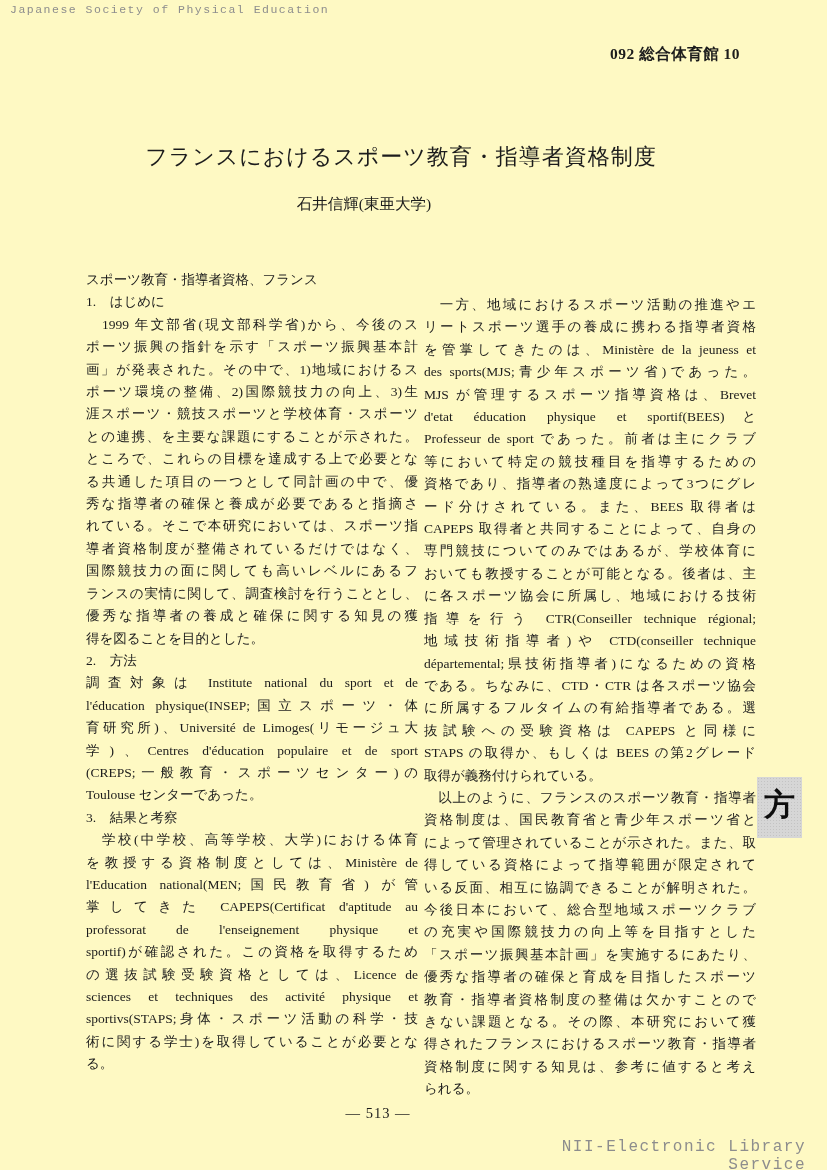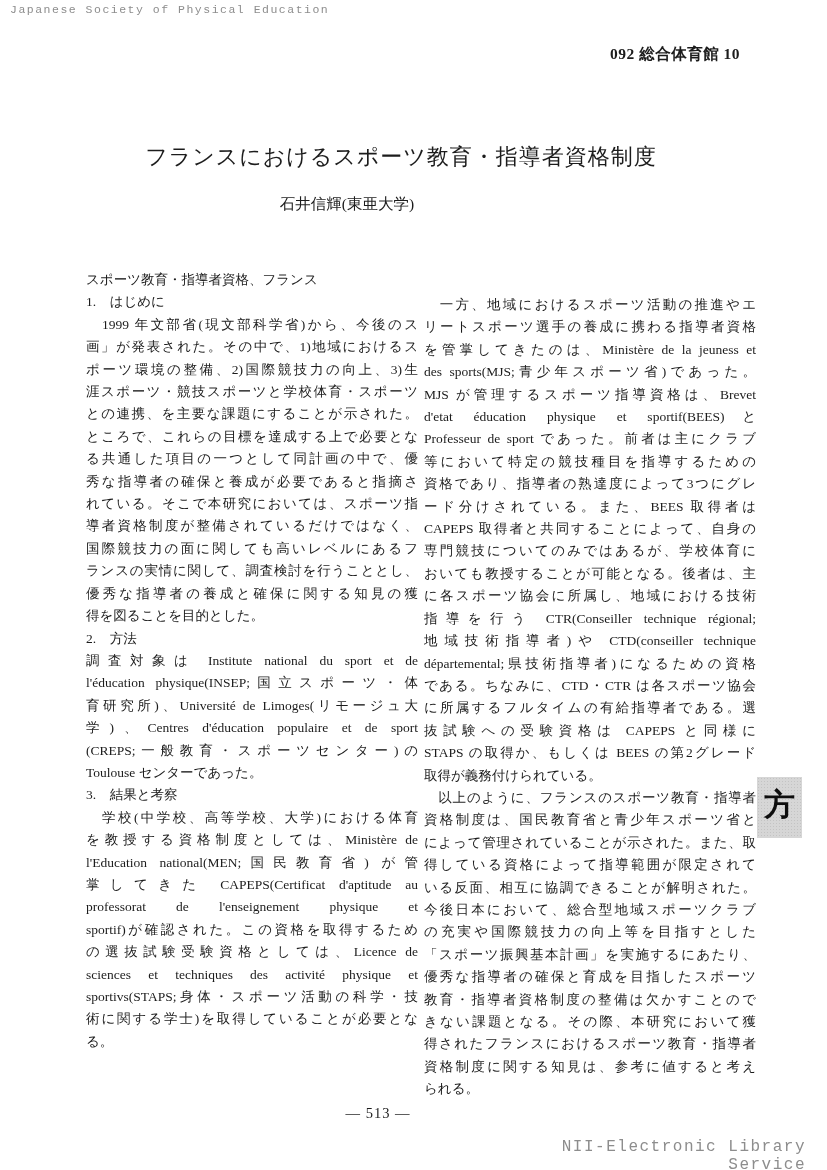--- a/index.html
+++ b/index.html
@@ -1,21 +1,21 @@
 <!DOCTYPE html>
 <html><head>
 <meta charset="utf-8">
 <style>
   html, body { margin: 0; padding: 0; background: #e8e8e8; }
   .page {
     position: relative;
     width: 827px;
     height: 1170px;
     margin: 0 auto;
-    background: #ffffff;
+    background: #fef9c3;
     font-family: "Liberation Serif", "DejaVu Serif", serif;
     color: #1c1c1c;
     overflow: hidden;
   }
   .watermark {
     position: absolute;
     font-family: "Liberation Mono", "DejaVu Sans Mono", monospace;
     color: #8d8d8d;
     letter-spacing: 1.5px;
   }
@@ -31,21 +31,21 @@
   .title {
     position: absolute;
     left: 90px; top: 142px; width: 622px;
     font-size: 22px;
     letter-spacing: 1px;
     text-align: center;
     white-space: nowrap;
   }
   .author {
     position: absolute;
-    left: 80px; top: 194px; width: 534px;
+    left: 97px; top: 194px; width: 534px;
     font-size: 15.5px;
     text-align: center;
     white-space: nowrap;
   }
   .col {
     position: absolute;
     width: 332px;
     font-size: 13.5px;
     line-height: 22.4px;
     margin-top: 28px;
@@ -90,20 +90,21 @@
   <div class="session-code">092 総合体育館 10</div>
 
   <div class="title">フランスにおけるスポーツ教育・指導者資格制度</div>
 
   <div class="author">石井信輝(東亜大学)</div>
 
   <div class="col col-left">
       <div class="line">スポーツ教育・指導者資格、フランス</div>
       <div class="line">1.　はじめに</div>
       <div class="line just">　1999 年文部省(現文部科学省)から、今後のス</div>
+      <div class="line just">ポーツ振興の指針を示す「スポーツ振興基本計</div>
       <div class="line just">画」が発表された。その中で、1)地域におけるス</div>
       <div class="line just">ポーツ環境の整備、2)国際競技力の向上、3)生</div>
       <div class="line just">涯スポーツ・競技スポーツと学校体育・スポーツ</div>
       <div class="line just">との連携、を主要な課題にすることが示された。</div>
       <div class="line just">ところで、これらの目標を達成する上で必要とな</div>
       <div class="line just">る共通した項目の一つとして同計画の中で、優</div>
       <div class="line just">秀な指導者の確保と養成が必要であると指摘さ</div>
       <div class="line just">れている。そこで本研究においては、スポーツ指</div>
       <div class="line just">導者資格制度が整備されているだけではなく、</div>
       <div class="line just">国際競技力の面に関しても高いレベルにあるフ</div>

